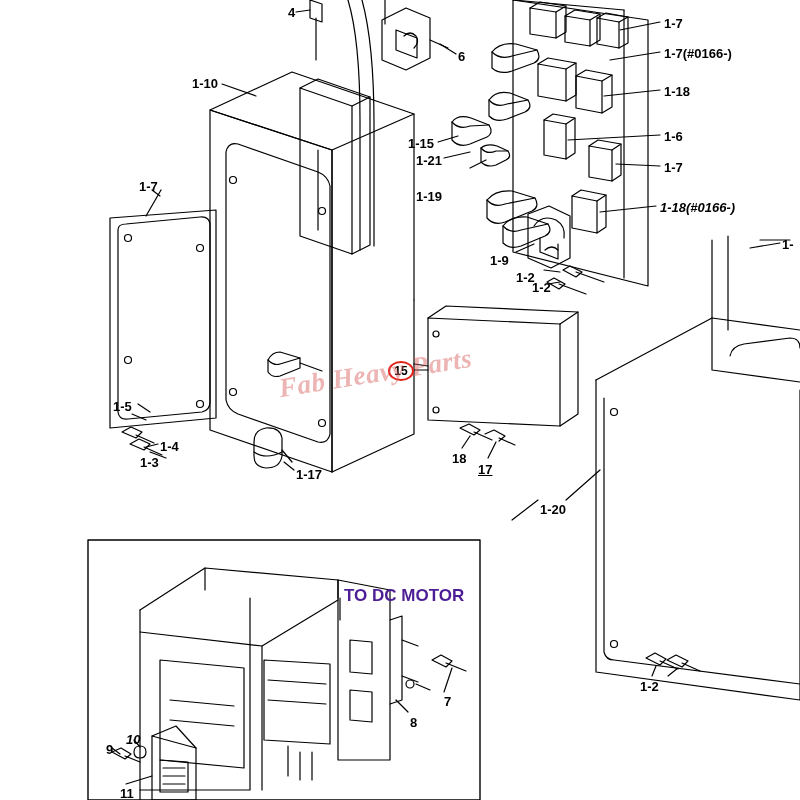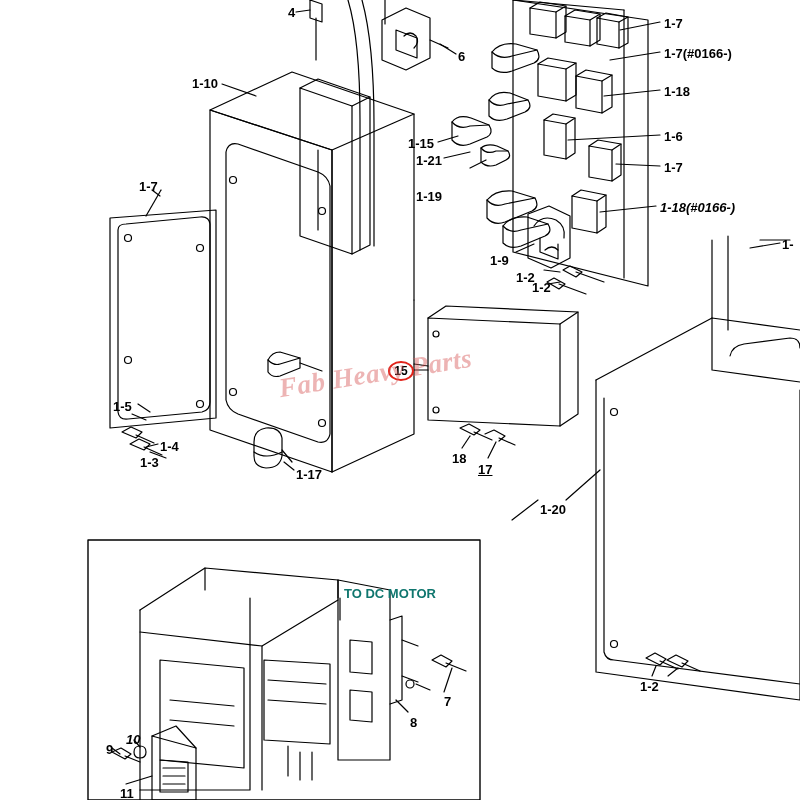--- a/index.html
+++ b/index.html
@@ -38,23 +38,23 @@
     font-size: 13px;
     font-weight: 700;
     color: #000000;
     white-space: nowrap;
     pointer-events: auto;
     line-height: 1;
   }
   .callout-text {
     position: absolute;
     font-family: "Liberation Sans", sans-serif;
-    font-size: 13px;
+    font-size: 17px;
     font-weight: 700;
-    color: #0f766e;
+    color: #4c1d95;
     white-space: nowrap;
     pointer-events: auto;
   }
   .circle-ref {
     position: absolute;
     width: 26px;
     height: 20px;
     border: 2px solid #e2231a;
     border-radius: 50%;
     box-sizing: border-box;

